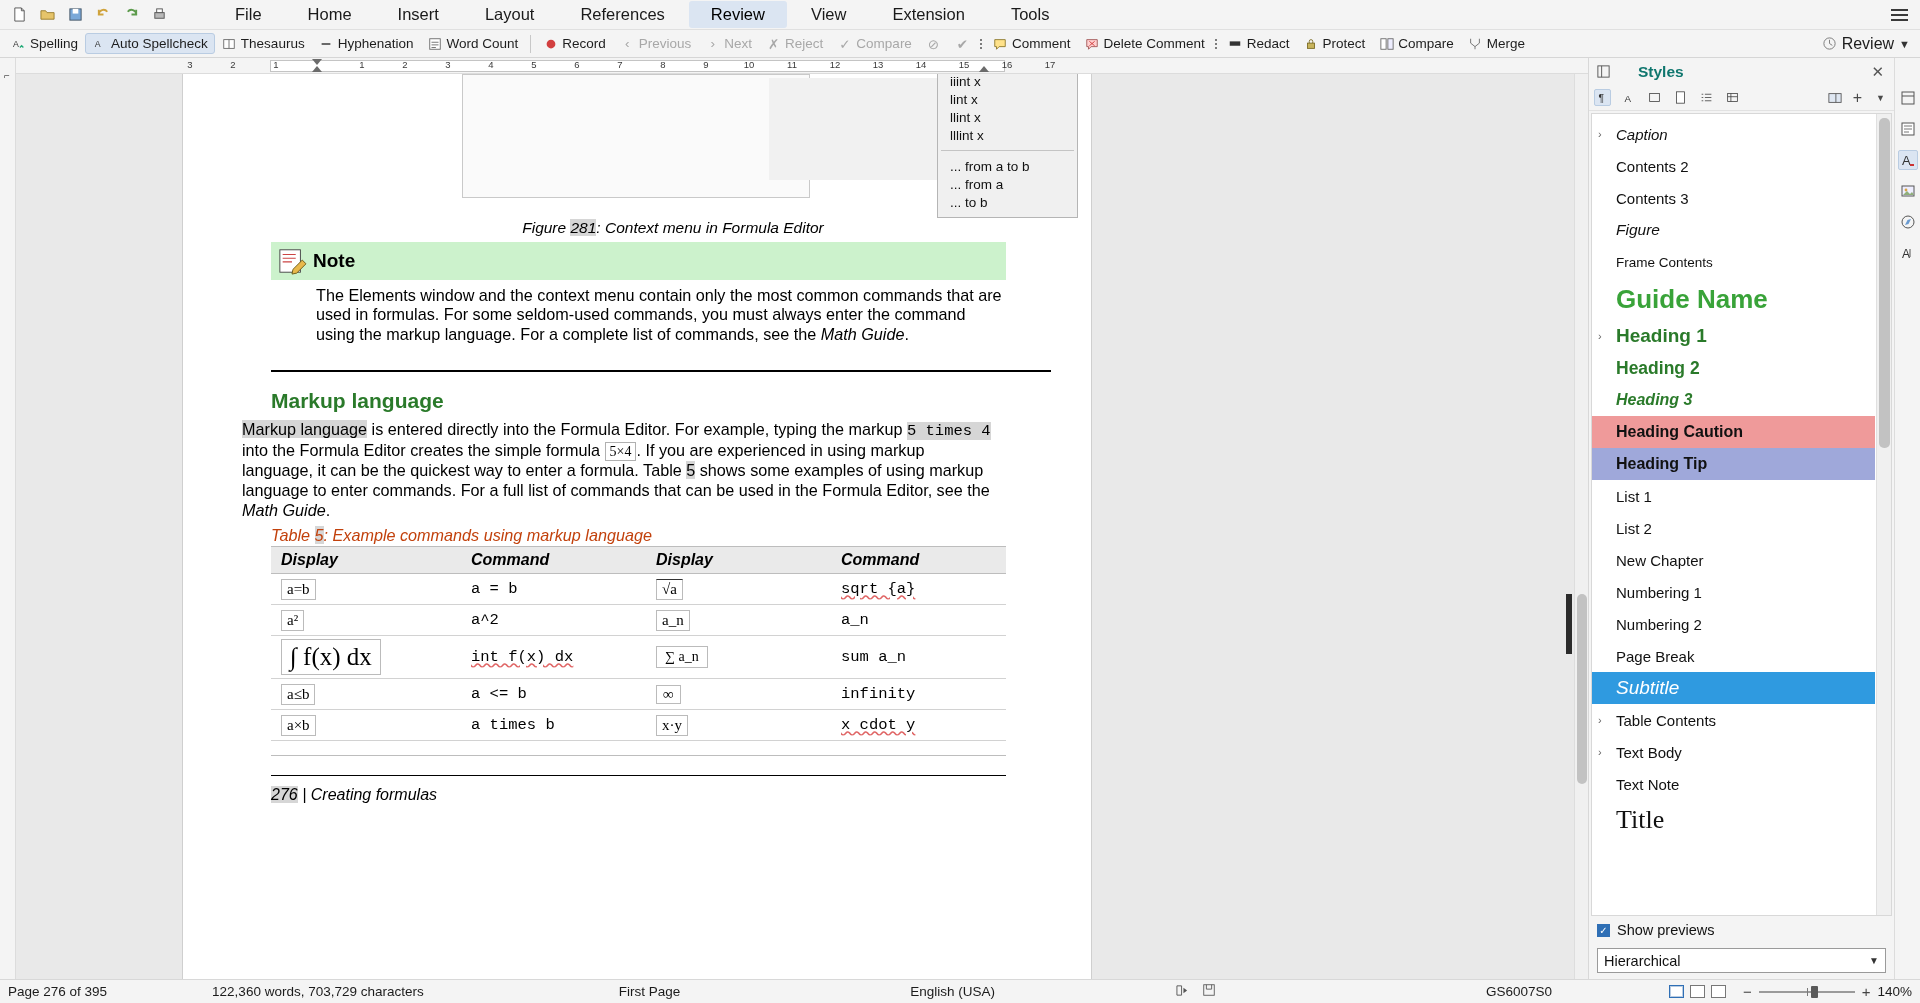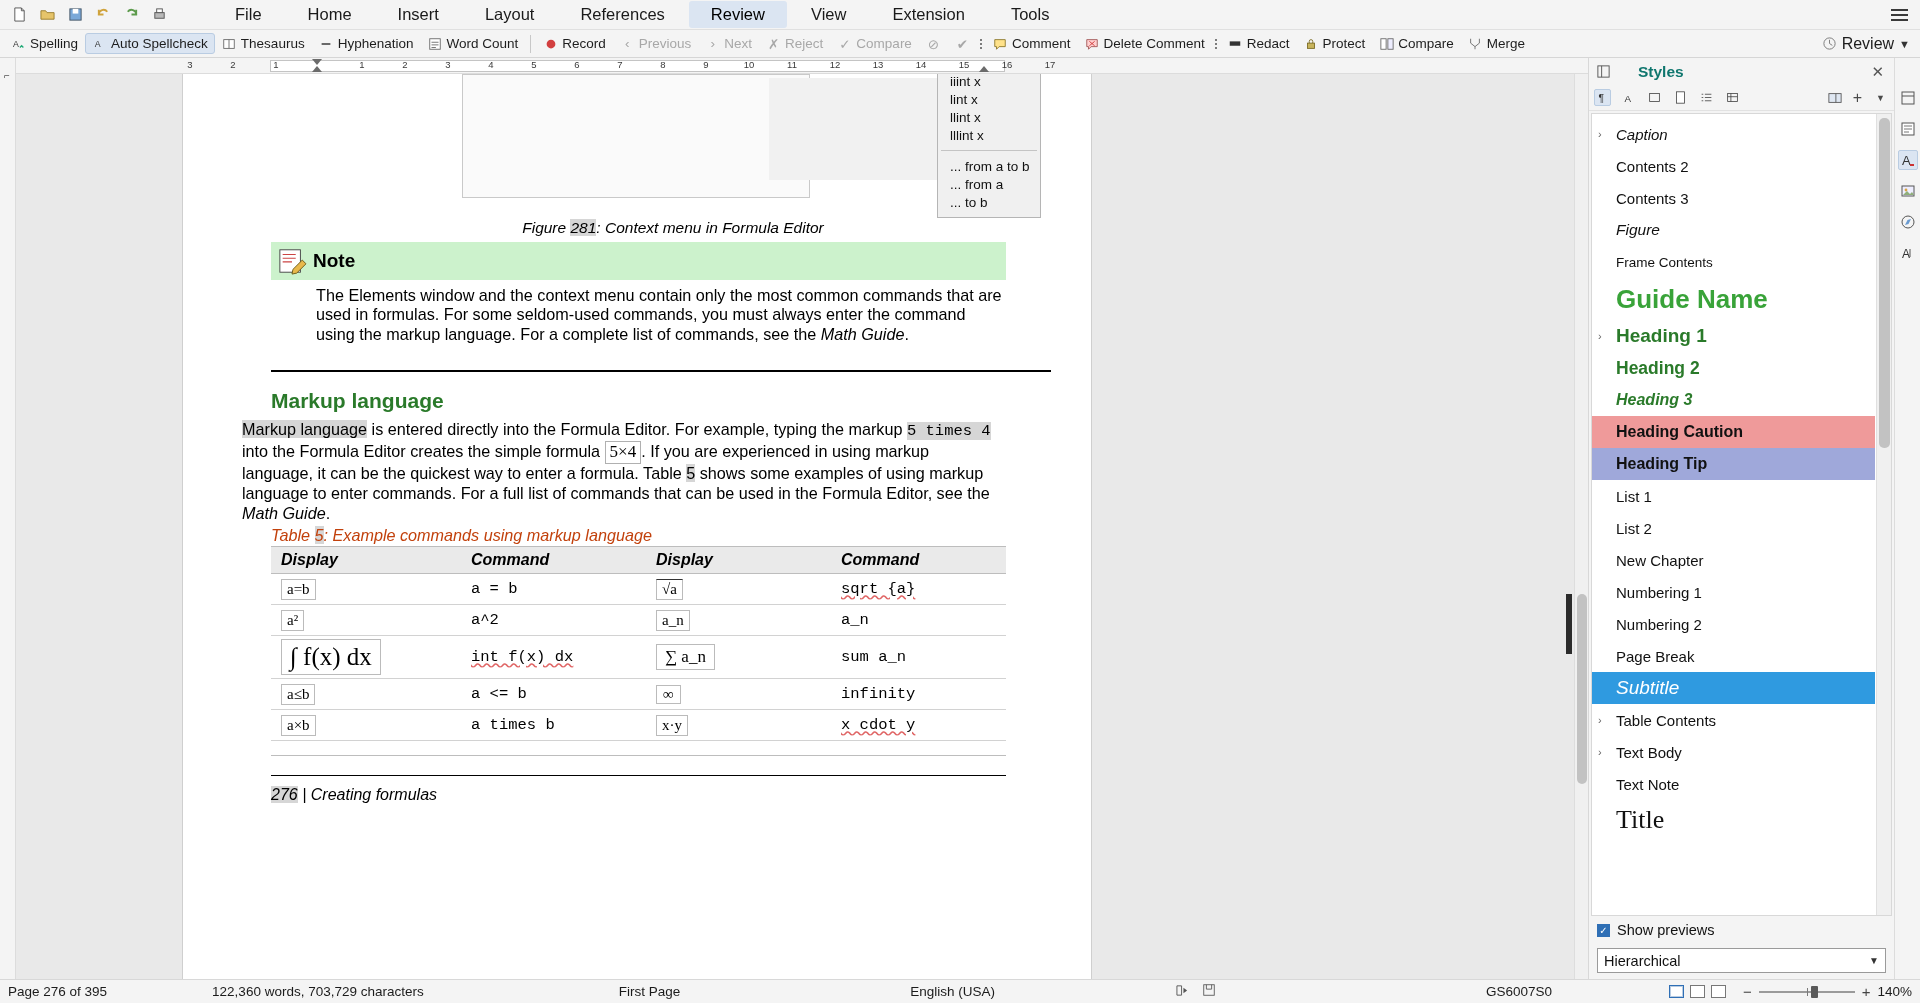--- a/index.html
+++ b/index.html
@@ -82,21 +82,21 @@
   .vscroll .thumb { position: absolute; left: 2px; width: 10px; background: #c2c2c2; border-radius: 5px; top: 520px; height: 190px; }
   .split-handle { position: absolute; right: 16px; top: 520px; width: 6px; height: 60px; background: #2b2b2b; }
 
   
   .fig-frame {
     position: absolute; left: 279px; top: 0px; width: 348px; height: 124px;
     border: 1px solid #c9c9c9; background: #fafafa;
   }
   .fig-gray { position: absolute; left: 306px; top: 3px; width: 170px; height: 102px; background: #f1f1f1; }
   .ctxmenu {
-    position: absolute; left: 474px; top: -8px; width: 104px;
+    position: absolute; left: 474px; top: -8px; width: 141px;
     background: #f0f0f0; border: 1px solid #b5b5b5; padding: 4px 0 6px 0;
     font-size: 13.5px; color: #111;
   }
   .ctxmenu .mi { padding: 1.5px 12px; white-space: nowrap; }
   .ctxmenu .sep { height: 1px; background: #c4c4c4; margin: 6px 3px; }
   .fig-caption {
     position: absolute; left: 290px; top: 145px; width: 400px;
     font-size: 15.5px; font-style: italic; color: #000; text-align: center;
   }
   .hl { background: #d6d6d6; }
@@ -118,21 +118,21 @@
     position: absolute; left: 88px; top: 315px;
     font-size: 21px; font-weight: bold; color: #2a7a2a; margin: 0;
   }
   .para {
     position: absolute; left: 59px; top: 346px; width: 755px;
     font-size: 16.2px; line-height: 1.23; color: #000;
   }
   .mono { font-family: "Liberation Mono", monospace; font-size: 15.5px; }
   .inlineformula {
     display: inline-block; border: 1px solid #b0b0b0; background: #fff;
-    padding: 0 4px; font-family: "Liberation Serif", serif; font-size: 17px; vertical-align: middle;
+    padding: 0 4px; font-family: "Liberation Serif", serif; font-size: 14px; vertical-align: middle;
   }
   .tablecaption {
     position: absolute; left: 88px; top: 452px;
     font-size: 16.2px; font-style: italic; color: #c2410c;
   }
 
   table.cmds {
     position: absolute; left: 88px; top: 472px; width: 735px;
     border-collapse: collapse; font-size: 15px;
   }
@@ -521,21 +521,21 @@
                 </tr>
                 <tr>
                   <td><span class="cellbox">a²</span></td>
                   <td class="cmdtxt">a^2</td>
                   <td><span class="cellbox">a_n</span></td>
                   <td class="cmdtxt">a_n</td>
                 </tr>
                 <tr>
                   <td><span class="cellbox" style="font-size:25px;padding:3px 8px;">∫ f(x) dx</span></td>
                   <td class="cmdtxt"><span class="sq">int f(x) dx</span></td>
-                  <td><span class="cellbox" style="font-size:17px;padding:2px 8px;">∑ a_n</span></td>
+                  <td><span class="cellbox" style="font-size:14px;padding:2px 8px;">∑ a_n</span></td>
                   <td class="cmdtxt">sum a_n</td>
                 </tr>
                 <tr>
                   <td><span class="cellbox">a≤b</span></td>
                   <td class="cmdtxt">a &lt;= b</td>
                   <td><span class="cellbox" style="padding:0 6px;">∞</span></td>
                   <td class="cmdtxt">infinity</td>
                 </tr>
                 <tr>
                   <td><span class="cellbox">a×b</span></td>

